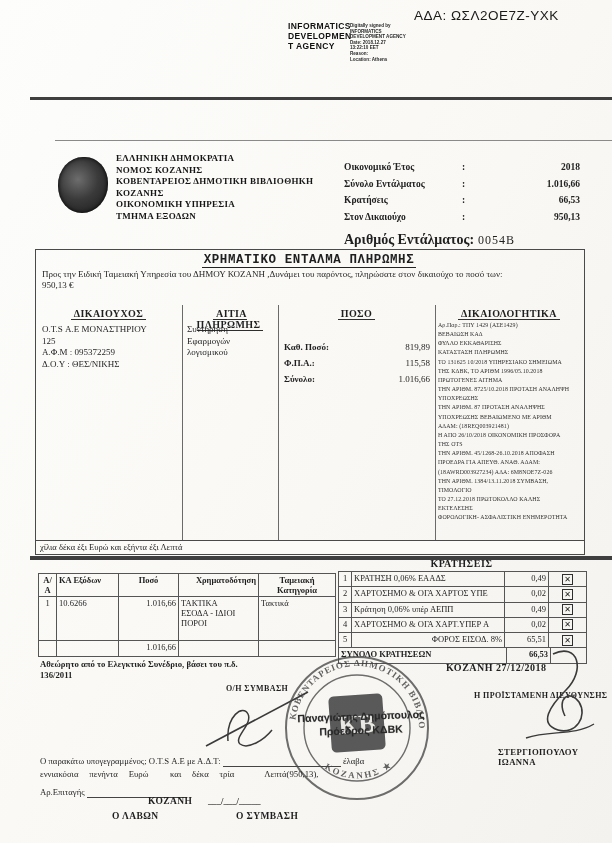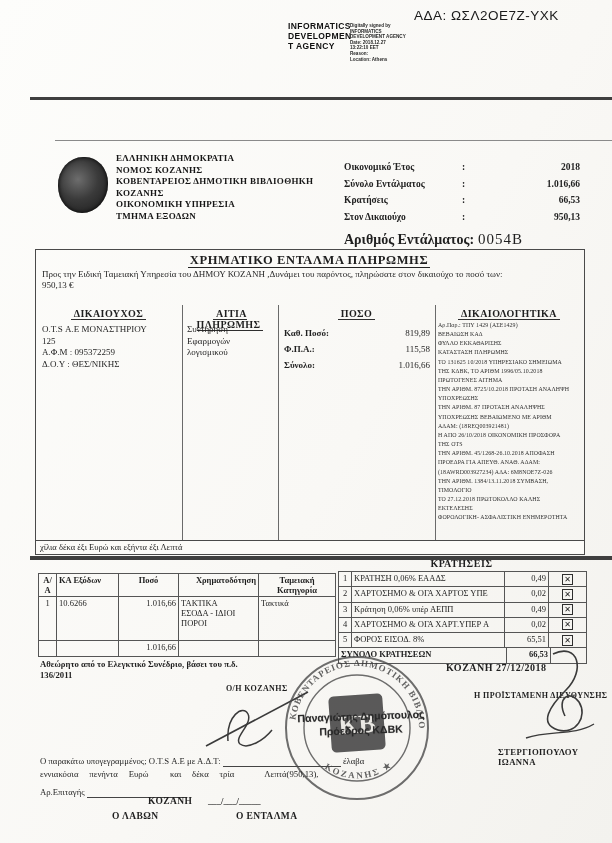--- a/index.html
+++ b/index.html
@@ -21,24 +21,24 @@
   .ida-sig{font-size:4.6px; line-height:5.6px; color:#2a2a2a; font-weight:bold;}
   .emblem{width:50px;height:56px;border-radius:50% 46% 52% 48%;
     background:radial-gradient(circle at 40% 40%, #6d6d6d 0%, #3a3a3a 45%, #191919 100%);
     box-shadow:inset 0 0 4px #000;}
   .authority{font-size:9px; line-height:11.6px; font-weight:bold; letter-spacing:0.3px; color:#161616;}
   .sumrow{display:flex; width:236px; font-size:9.5px; line-height:12px; font-weight:bold; color:#222;}
   .sumrow .lb{width:118px;}
   .sumrow .cl{width:14px;}
   .sumrow .vl{flex:1; text-align:right;}
   .ordnum-lb{font-size:14px; font-weight:bold;}
-  .ordnum-val{font-size:15px; letter-spacing:1px;}
+  .ordnum-val{font-size:12px; letter-spacing:1px;}
   
   .mainbox{border:1.2px solid #4a4a4a; border-bottom:none;}
-  .doctitle{font-size:12.5px; letter-spacing:0.6px; text-align:center;}
+  .doctitle{font-size:12.5px; letter-spacing:0.6px; text-align:center;font-family:Liberation Mono, monospace;}
   .doctitle span{border-bottom:1.2px solid #222; padding:0 2px;}
   .intro{font-size:9px; line-height:11px; color:#262626;}
   .vline{position:absolute; width:1px; background:#6a6a6a;}
   .th{font-size:10px; font-weight:bold; text-align:center; letter-spacing:0.4px;}
   .th span{border-bottom:1.2px solid #2e2e2e; padding:0 3px;}
   .cell{font-size:9px; line-height:11.5px;}
   .amtrow{display:flex; width:146px; font-size:9px; line-height:16px;}
   .amtrow .lb{font-weight:bold; width:72px;}
   .amtrow .vl{flex:1; text-align:right;}
   .docs{font-size:5.9px; line-height:9.15px; color:#303030; letter-spacing:0.1px;}
@@ -136,21 +136,21 @@
   <div class="abs th" style="left:435px; top:308px; width:148px;"><span>ΔΙΚΑΙΟΛΟΓΗΤΙΚΑ</span></div>
 
   <div class="abs cell ml" style="left:42px; top:324px; width:136px;">O.T.S Α.Ε   ΜΟΝΑΣΤΗΡΙΟΥ
 125
 Α.Φ.Μ : 095372259
 Δ.Ο.Υ : ΘΕΣ/ΝΙΚΗΣ</div>
   <div class="abs cell ml" style="left:187px; top:324px; width:88px;">Συντήρηση
 Εφαρμογών
 λογισμικού</div>
 
-  <div class="abs" style="left:284px; top:325px;">
+  <div class="abs" style="left:284px; top:339px;">
     <div class="amtrow">
       <span class="lb">Καθ. Ποσό:</span>
       <span class="vl">819,89</span>
     </div>
     <div class="amtrow">
       <span class="lb">Φ.Π.Α.:</span>
       <span class="vl">115,58</span>
     </div>
     <div class="amtrow">
       <span class="lb">Σύνολο:</span>
@@ -232,34 +232,34 @@
       <div class="c ctr" style="flex:1;"><span class="xbox">✕</span></div>
     </div>
     <div class="r" style="height:14.3px;">
       <div class="c ctr" style="width:13px;">4</div>
       <div class="c" style="width:153px; overflow:hidden; white-space:nowrap;">ΧΑΡΤΟΣΗΜΟ &amp; ΟΓΑ ΧΑΡΤ.ΥΠΕΡ Α</div>
       <div class="c rgt" style="width:44px;">0,02</div>
       <div class="c ctr" style="flex:1;"><span class="xbox">✕</span></div>
     </div>
     <div class="r" style="height:14.3px;">
       <div class="c ctr" style="width:13px;">5</div>
-      <div class="c" style="width:153px; overflow:hidden; white-space:nowrap;">ΦΟΡΟΣ ΕΙΣΟΔ. 8%</div>
+      <div class="c" style="width:153px; overflow:hidden; white-space:nowrap;text-align:right;">ΦΟΡΟΣ ΕΙΣΟΔ. 8%</div>
       <div class="c rgt" style="width:44px;">65,51</div>
       <div class="c ctr" style="flex:1;"><span class="xbox">✕</span></div>
     </div>
     <div class="r b" style="height:15px;">
       <div class="c" style="width:168px;">ΣΥΝΟΛΟ ΚΡΑΤΗΣΕΩΝ</div>
       <div class="c rgt" style="width:44px;">66,53</div>
       <div class="c" style="flex:1;"></div>
     </div>
   </div>
 
   <div class="abs note ml" style="left:40px; top:659px; width:235px;">Αθεώρητο από το Ελεγκτικό Συνέδριο, βάσει του π.δ.
 136/2011</div>
-  <div class="abs siglabel" style="left:226px; top:684px;">Ο/Η ΚΟΖΑΝΗΣ</div>
+  <div class="abs siglabel" style="left:226px; top:684px;">Ο/Η ΣΥΜΒΑΣΗ</div>
   <div class="abs placedate" style="left:446px; top:662px;">ΚΟΖΑΝΗ  27/12/2018</div>
   <div class="abs siglabel" style="left:474px; top:691px;">Η ΠΡΟΪΣΤΑΜΕΝΗ ΔΙΕΥΘΥΝΣΗΣ</div>
   <div class="abs signame" style="left:498px; top:747px;">ΣΤΕΡΓΙΟΠΟΥΛΟΥ ΙΩΑΝΝΑ</div>
 
   <svg class="abs" style="left:198px; top:686px;" width="115" height="65" viewBox="0 0 115 65">
     <path d="M8,60 L110,6" stroke="#3a3a3a" stroke-width="1.6" fill="none"></path>
     <path d="M30,55 C28,30 45,18 50,28 C55,38 35,52 42,58 C50,64 66,54 74,44" stroke="#3a3a3a" stroke-width="1.5" fill="none"></path>
   </svg>
 
   <svg class="abs" style="left:281px; top:652px; opacity:0.8;" width="152" height="152" viewBox="0 0 152 152">
@@ -294,15 +294,15 @@
   </div>
   <div class="abs receipt pre" style="left:40px; top:769px; width:520px;">εννιακόσια     πενήντα     Ευρώ          και     δέκα     τρία              Λεπτά(950,13),</div>
   <div class="abs receipt" style="left:40px; top:787px;">
     <span>Αρ.Επιταγής</span>
     <span class="blank" style="width:100px;"></span>
   </div>
 
   <div class="abs bottom-b" style="left:148px; top:796px;">ΚΟΖΑΝΗ</div>
   <div class="abs receipt b" style="left:208px; top:796px;">___/___/_____</div>
   <div class="abs bottom-b" style="left:112px; top:811px;">Ο ΛΑΒΩΝ</div>
-  <div class="abs bottom-b" style="left:236px; top:811px;">Ο ΕΝΤΑΛΜΑ</div>
+  <div class="abs bottom-b" style="left:236px; top:811px;">Ο ΣΥΜΒΑΣΗ</div>
 
 </div>
 
 </body></html>

